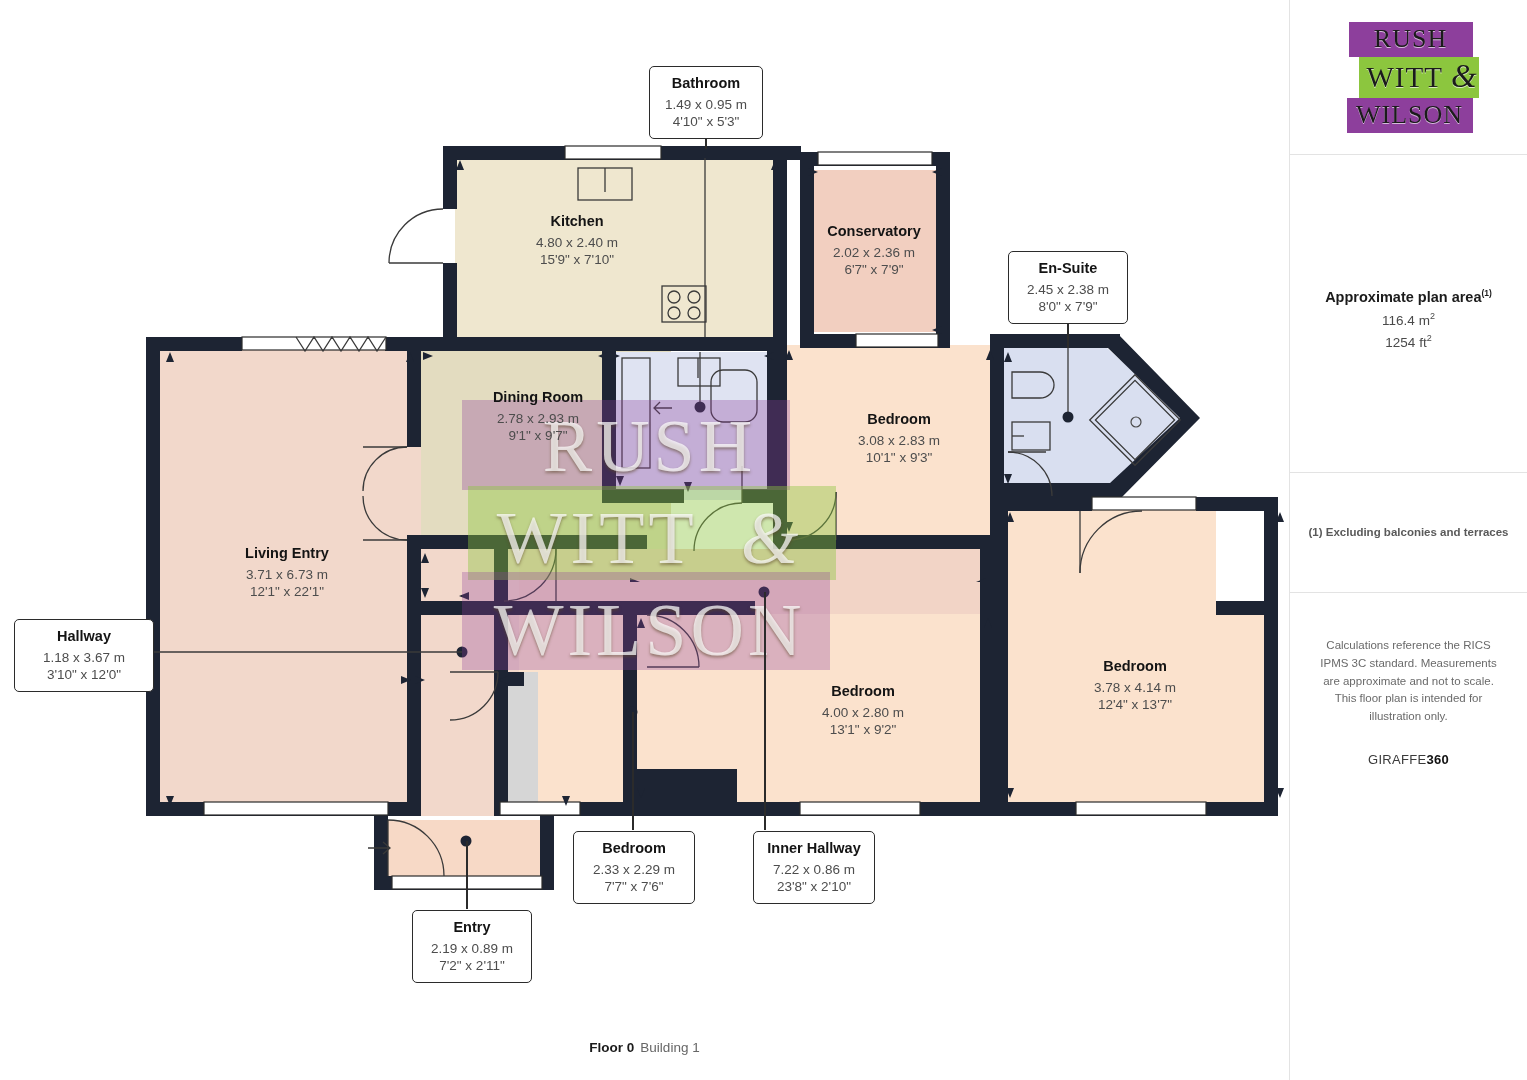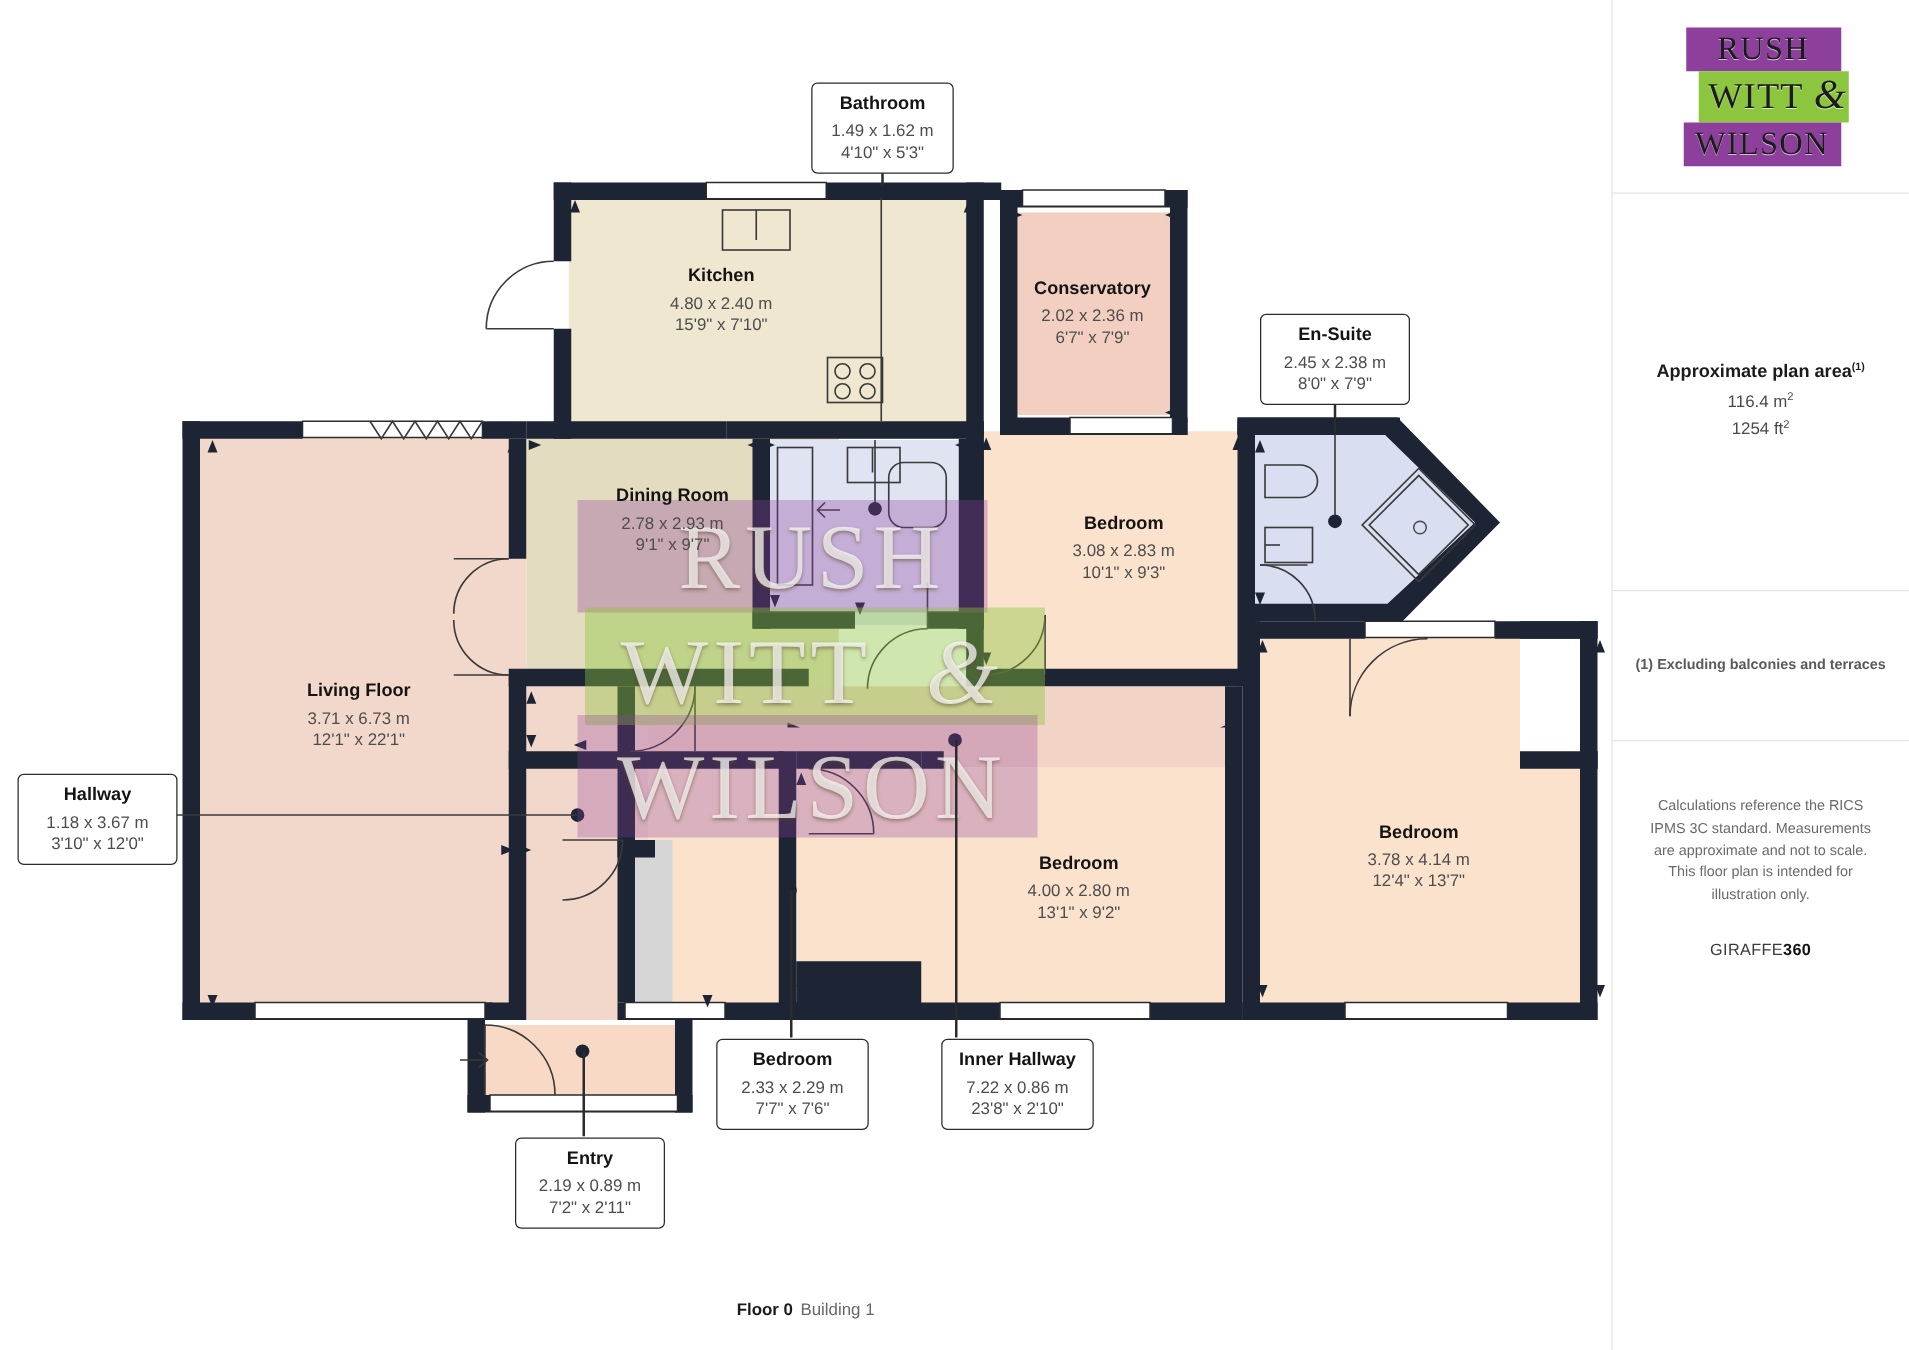--- a/index.html
+++ b/index.html
@@ -322,21 +322,21 @@
     </div>
 
     <div class="leader" style="left:705px; top:129px; width:2px; height:20px;"></div>
     <div class="leader" style="left:1067px; top:314px; width:2px; height:34px;"></div>
     <div class="leader" style="left:632px; top:712px; width:2px; height:118px;"></div>
     <div class="leader" style="left:764px; top:592px; width:2px; height:238px;"></div>
     <div class="leader" style="left:466px; top:841px; width:2px; height:68px;"></div>
 
     <div class="lbl boxed" style="left:649px; top:66px; width:114px;">
       <div class="nm">Bathroom</div>
-      <div class="dm">1.49 x 1.62 m</div>
+      <div class="dm">1.49 x 0.95 m</div>
       <div class="df">4'10" x 5'3"</div>
     </div>
 
     <div class="lbl" style="left:496px; top:212px; width:162px;">
       <div class="nm">Kitchen</div>
       <div class="dm">4.80 x 2.40 m</div>
       <div class="df">15'9" x 7'10"</div>
     </div>
 
     <div class="lbl" style="left:793px; top:222px; width:162px;">
@@ -357,26 +357,26 @@
       <div class="df">9'1" x 9'7"</div>
     </div>
 
     <div class="lbl" style="left:808px; top:410px; width:182px;">
       <div class="nm">Bedroom</div>
       <div class="dm">3.08 x 2.83 m</div>
       <div class="df">10'1" x 9'3"</div>
     </div>
 
     <div class="lbl" style="left:196px; top:544px; width:182px;">
-      <div class="nm">Living Floor</div>
+      <div class="nm">Living Entry</div>
       <div class="dm">3.71 x 6.73 m</div>
       <div class="df">12'1" x 22'1"</div>
     </div>
 
-    <div class="lbl boxed" style="left:14px; top:619px; width:128px;">
+    <div class="lbl boxed" style="left:14px; top:619px; width:140px;">
       <div class="nm">Hallway</div>
       <div class="dm">1.18 x 3.67 m</div>
       <div class="df">3'10" x 12'0"</div>
     </div>
 
     <div class="lbl" style="left:1044px; top:657px; width:182px;">
       <div class="nm">Bedroom</div>
       <div class="dm">3.78 x 4.14 m</div>
       <div class="df">12'4" x 13'7"</div>
     </div>

